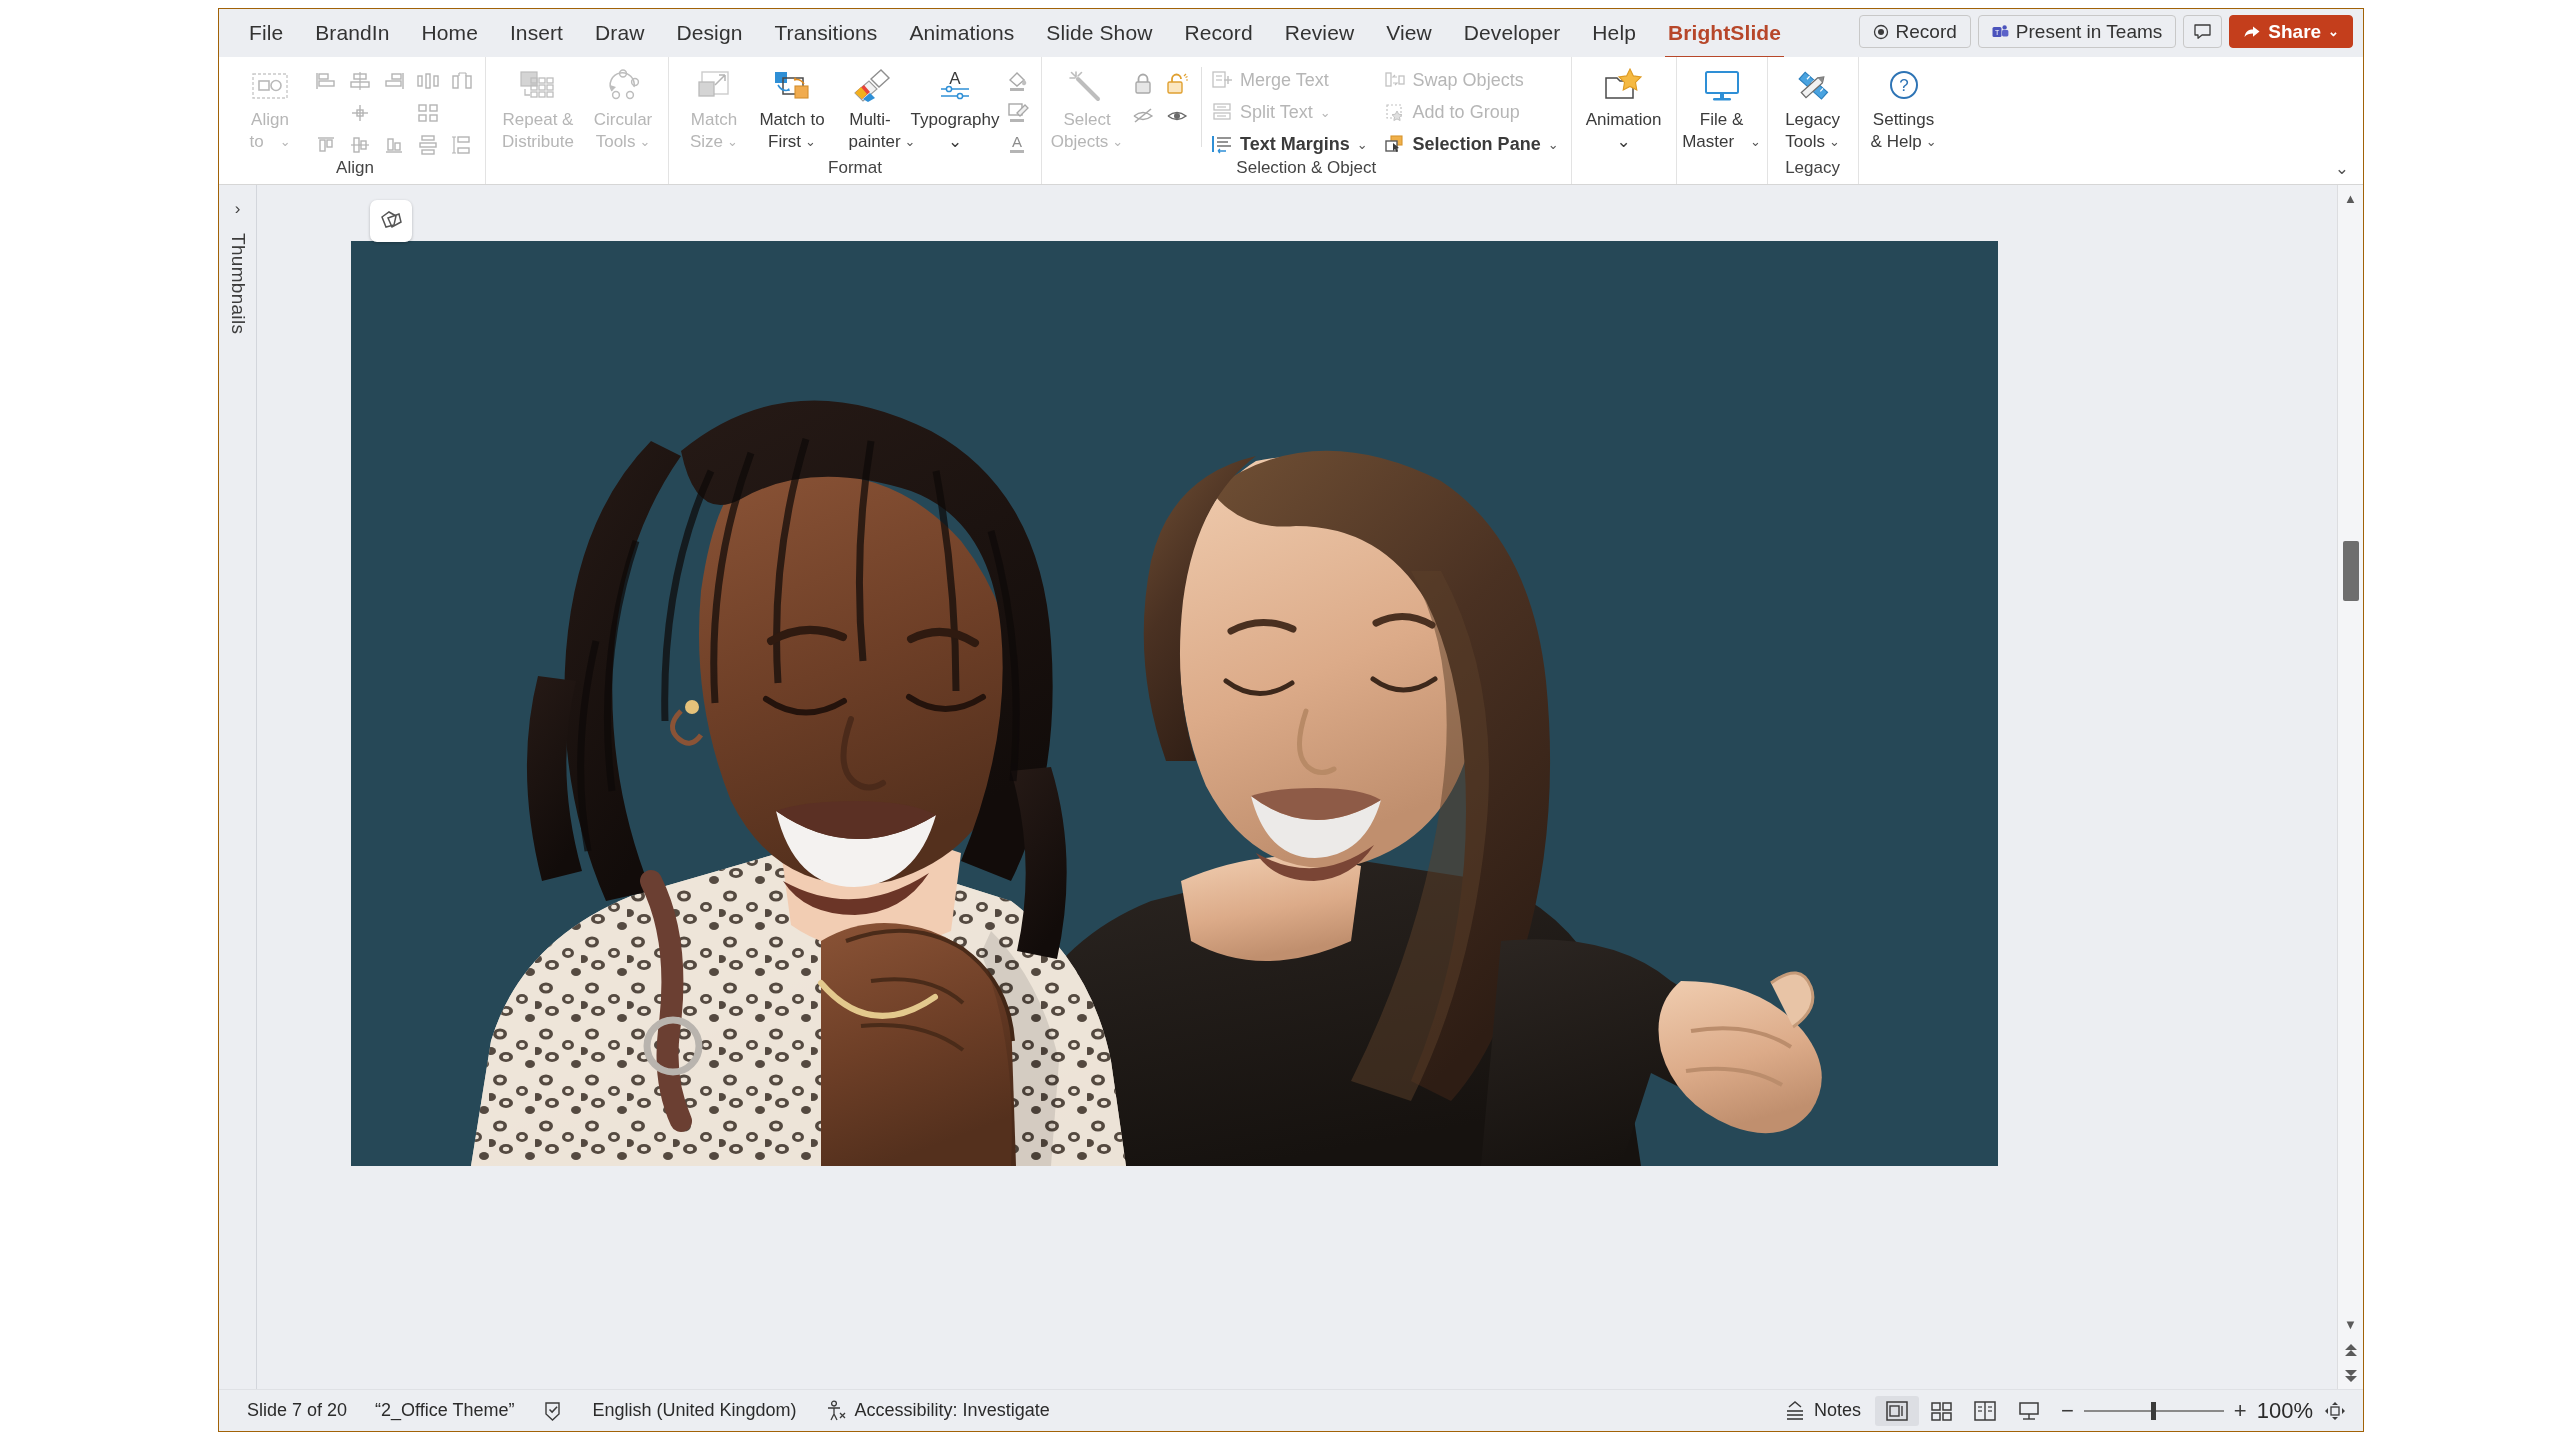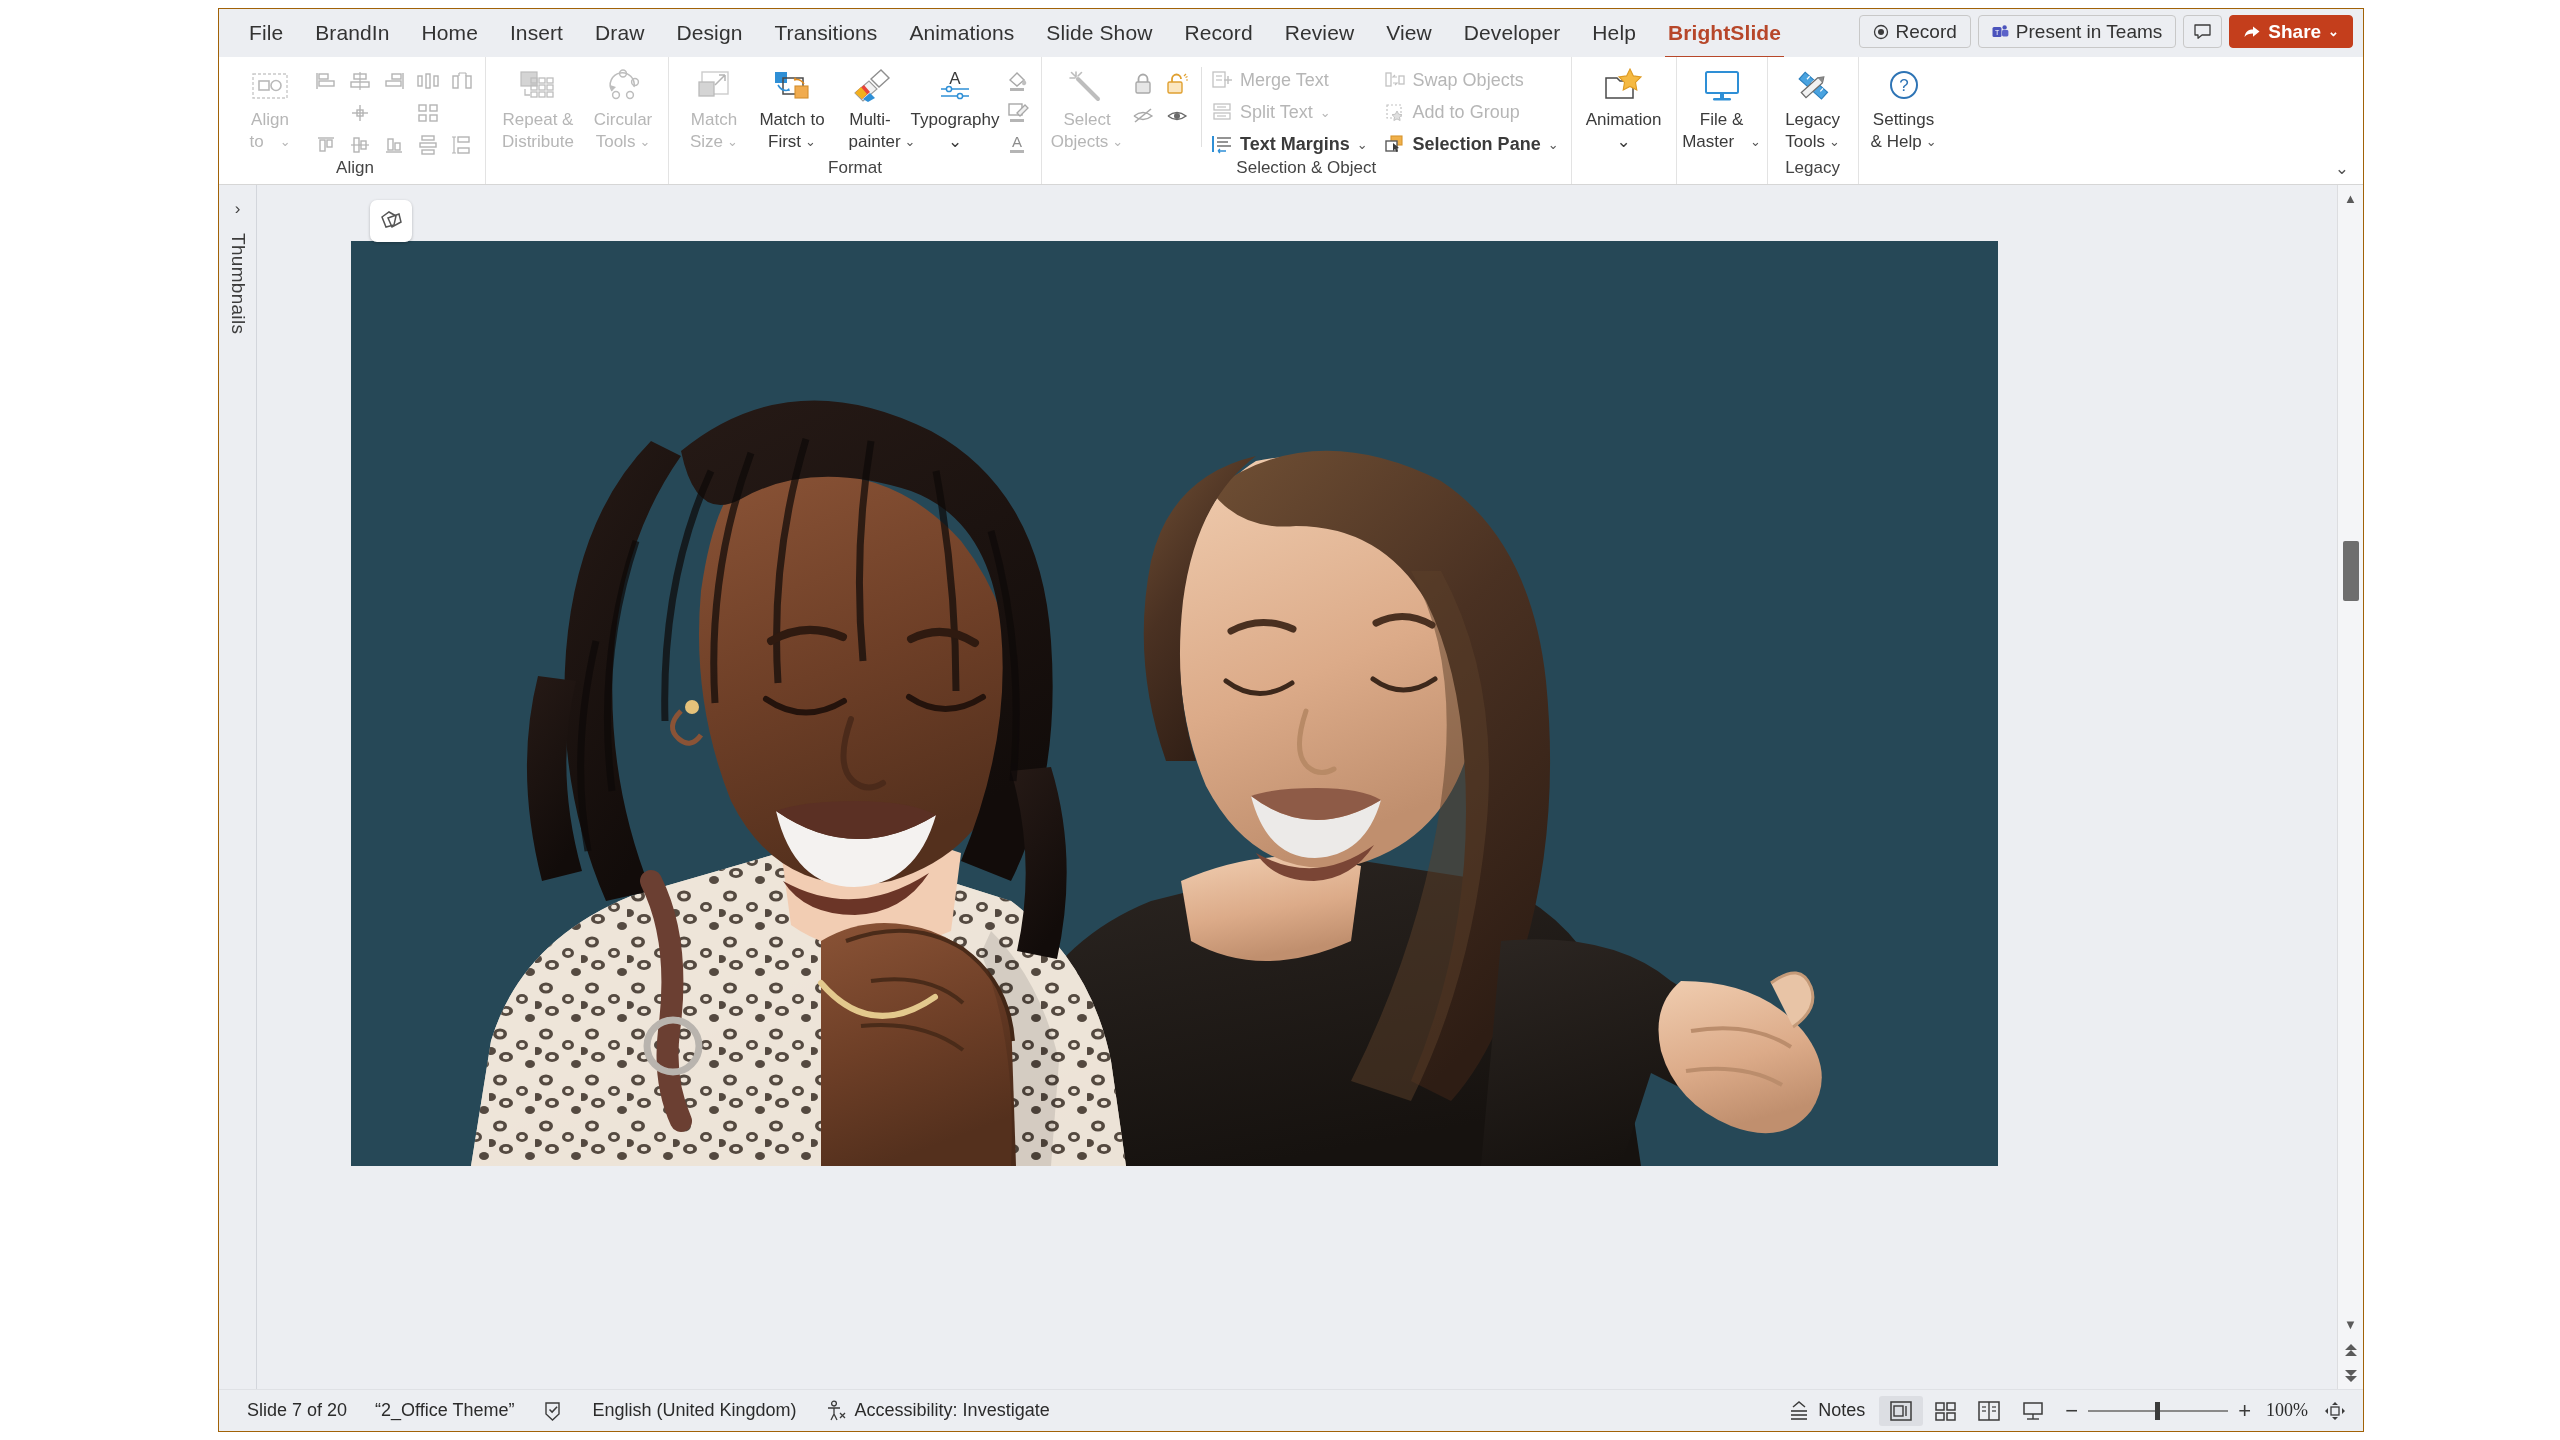--- a/index.html
+++ b/index.html
@@ -239,21 +239,21 @@
   .view-btn.active { background: #dcdee3; border-radius: 3px; }
   #zoom-wrap { display: flex; align-items: center; gap: 10px; padding: 0 10px; }
   #zoom-track {
     width: 140px; height: 2px; background: #8a8a8a; position: relative;
   }
   #zoom-knob {
     position: absolute; left: 67px; top: -8px;
     width: 5px; height: 18px; background: #3b3b3b;
   }
   .zsign { font-size: 22px; color: #3b3b3b; line-height: 1; }
-  #zoom-pct { font-size: 18px; min-width: 52px; text-align: center; font-family: Liberation Serif, serif; }
+  #zoom-pct { font-size: 22px; min-width: 52px; text-align: center; }
 
   svg { display: block; }
 </style>
 </head>
 <body>
 
 <div id="app-window">
 
   <div id="tab-bar">
     <div class="tab">File</div>

